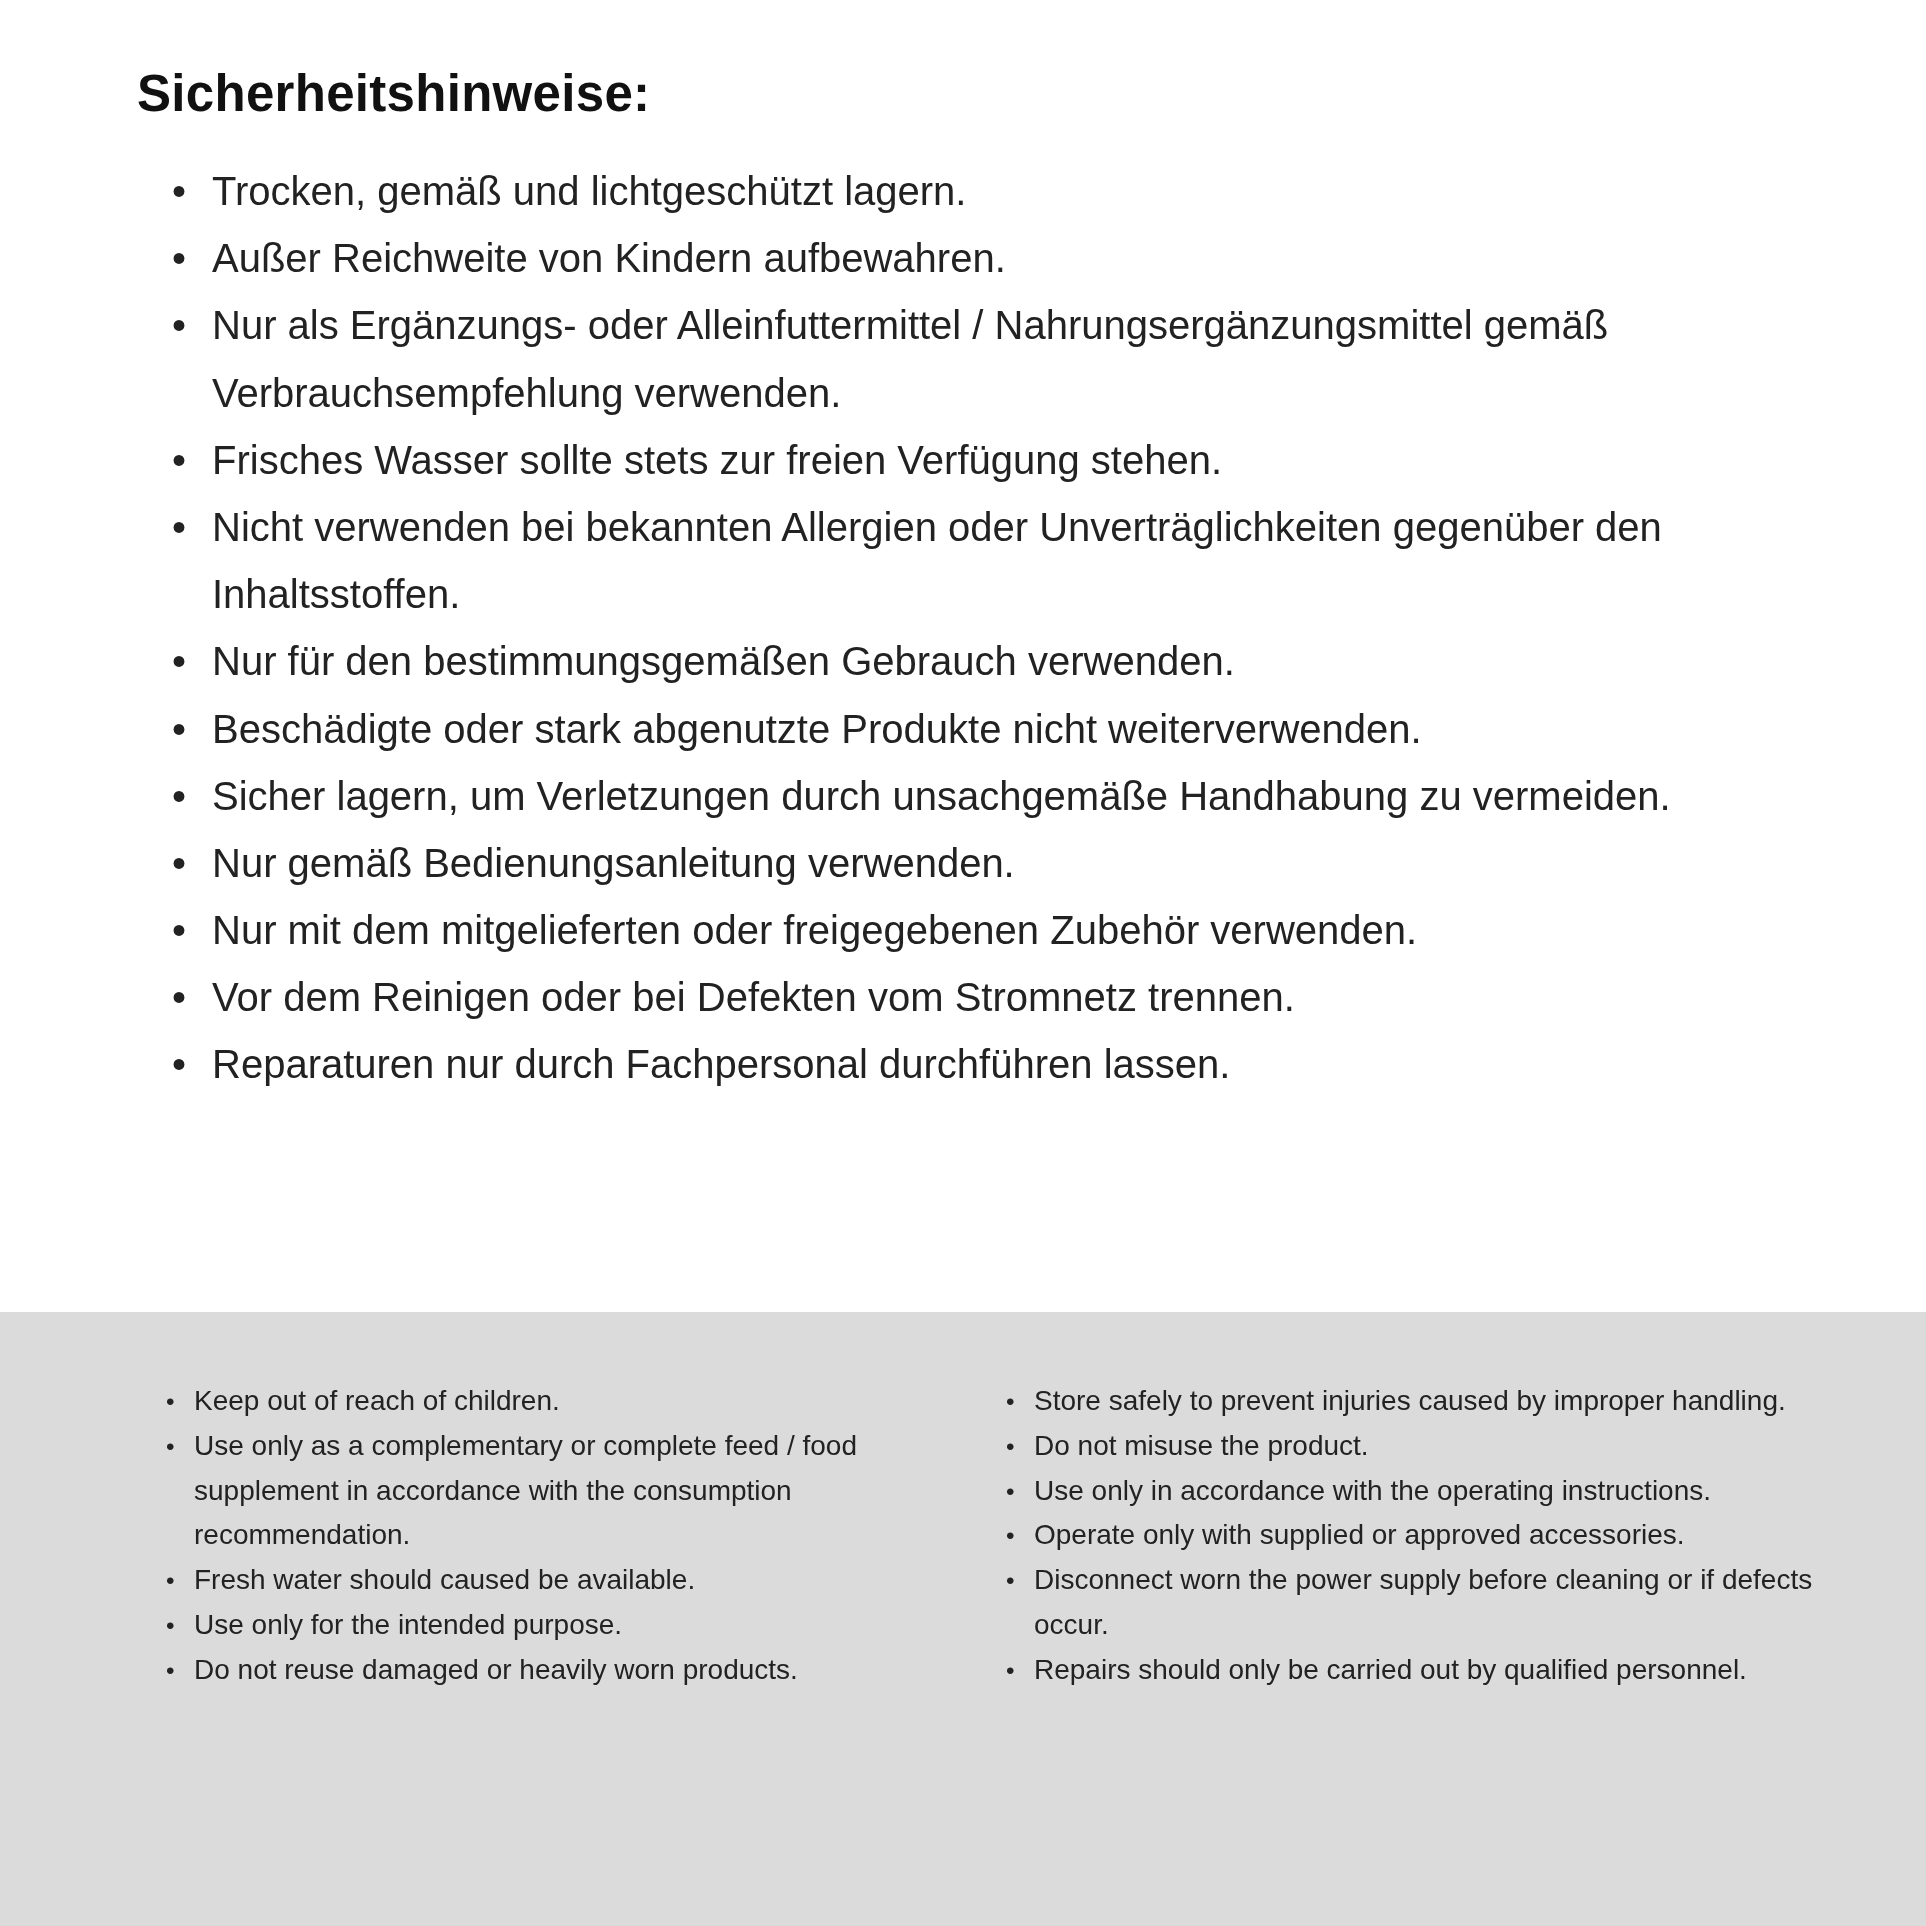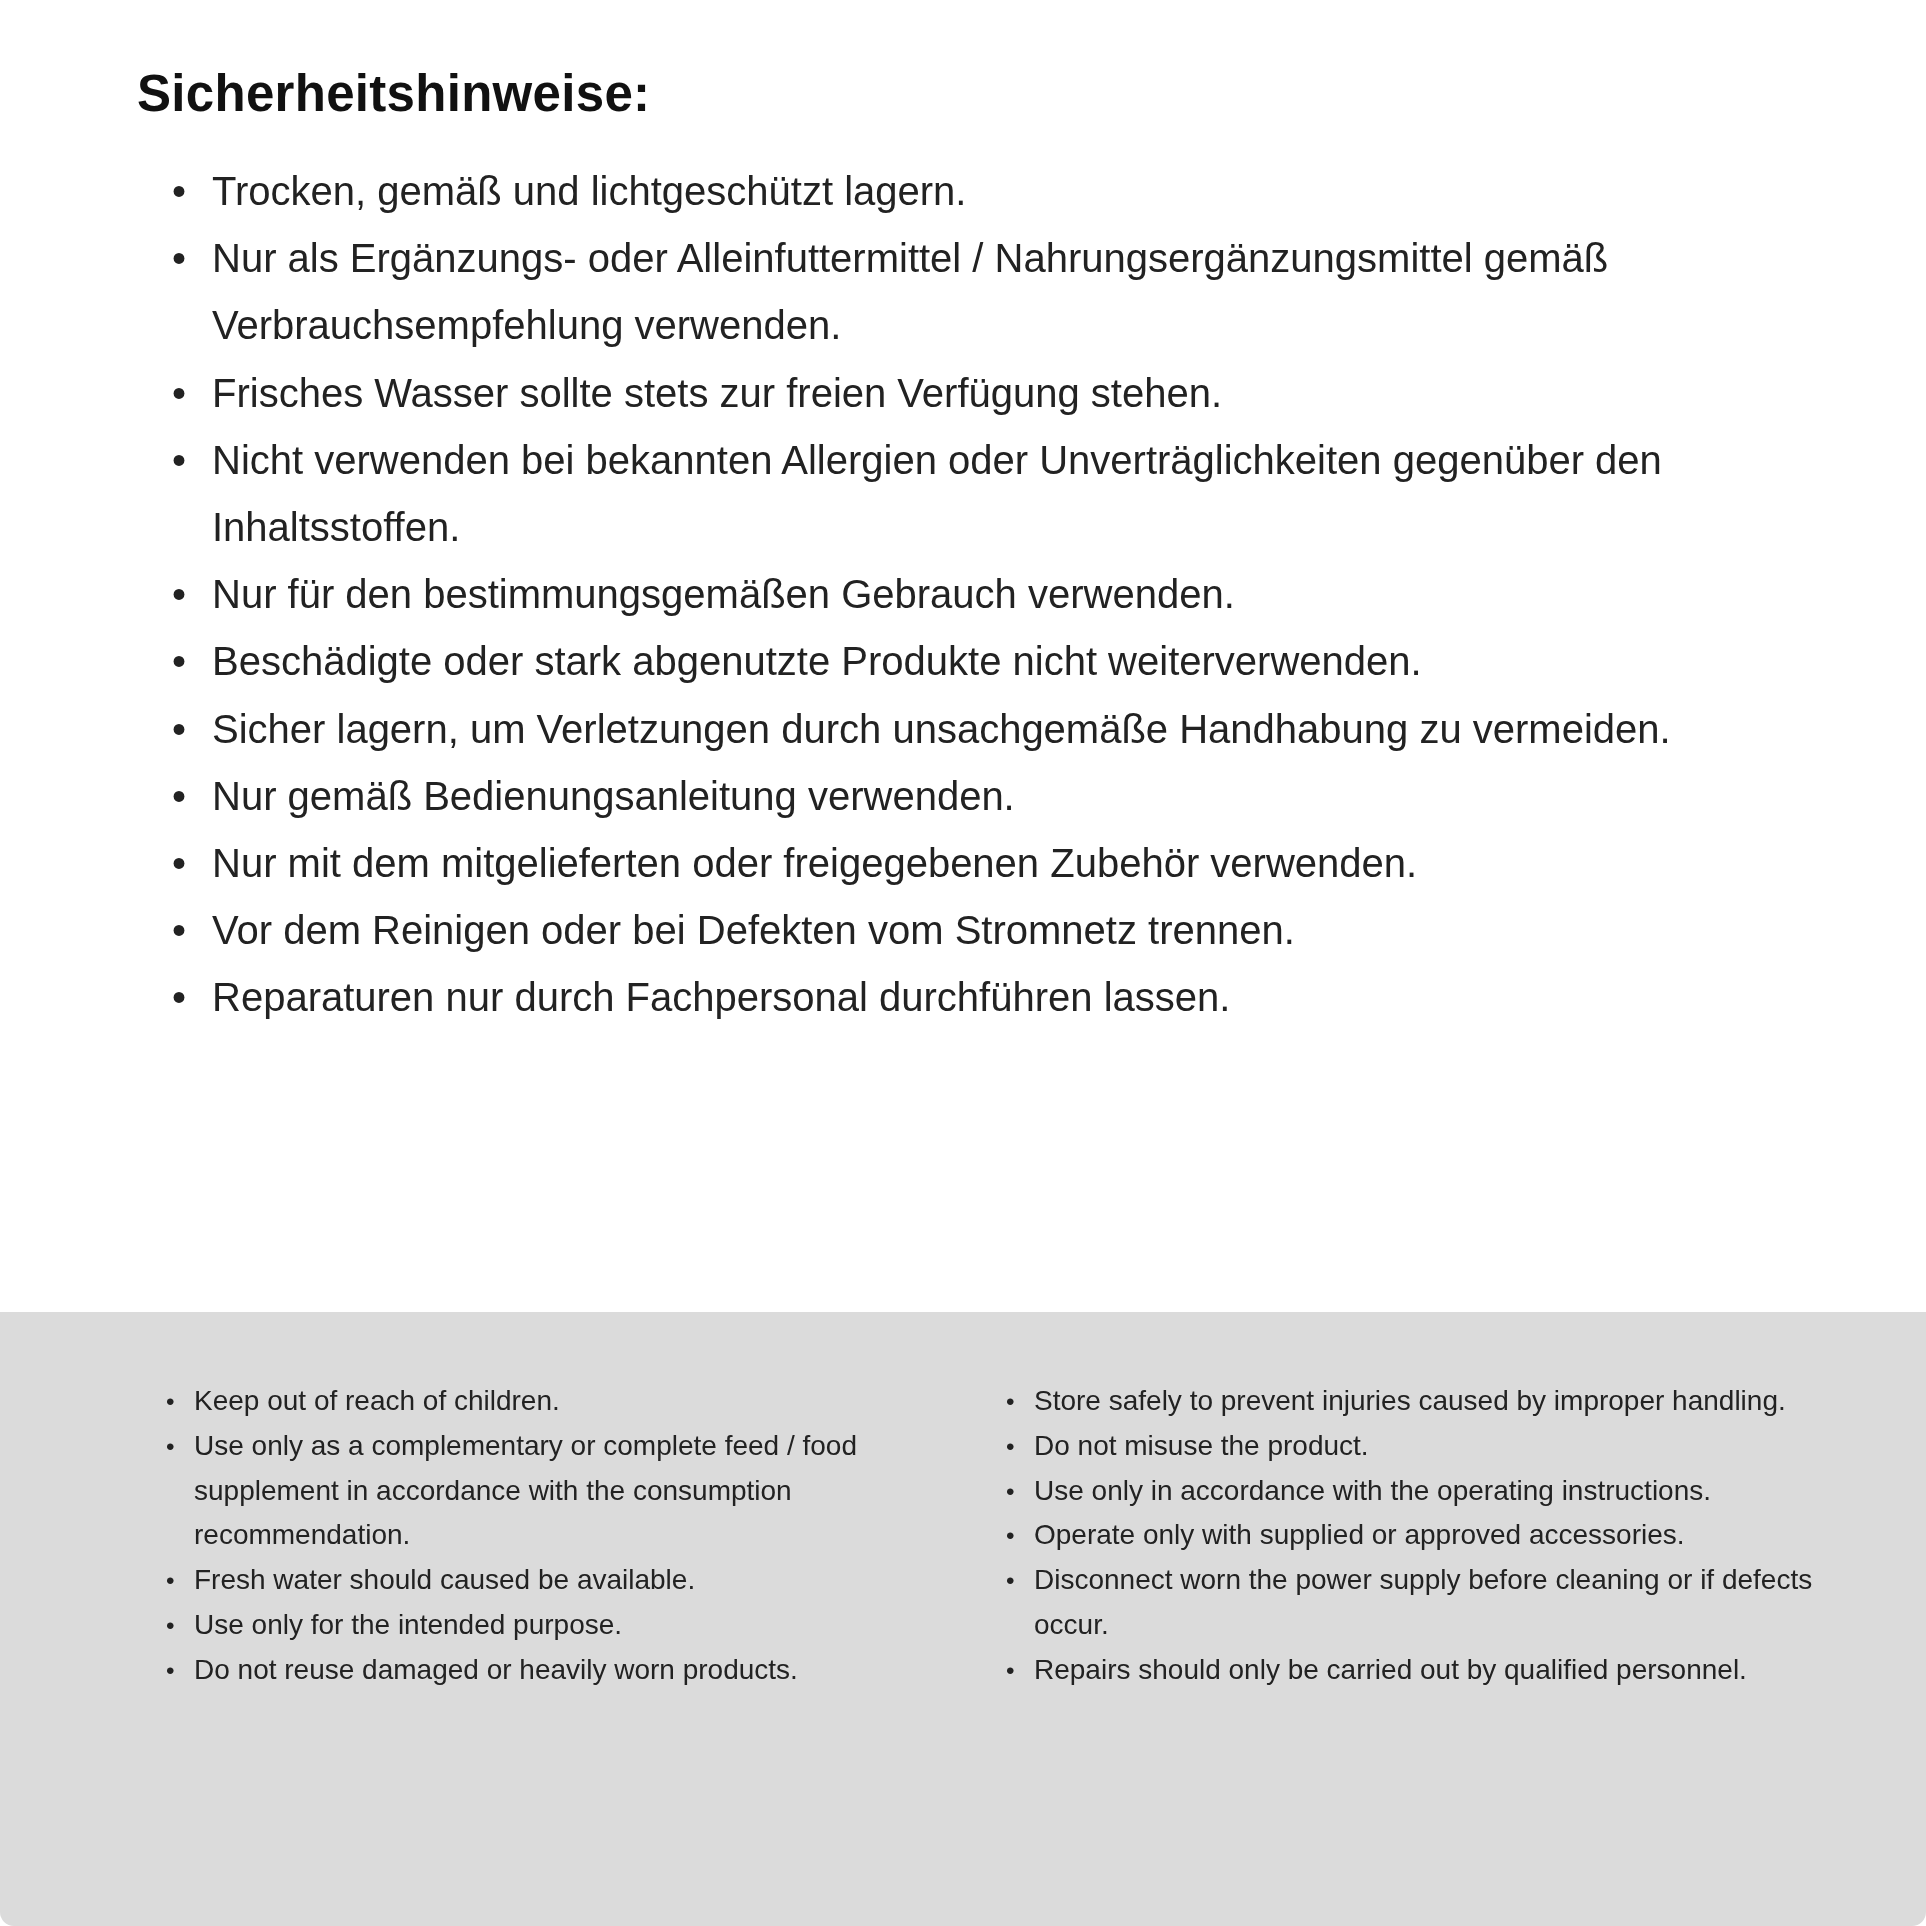--- a/index.html
+++ b/index.html
@@ -10,21 +10,20 @@
     font-family: "Liberation Sans", "DejaVu Sans", sans-serif;
     background: #ffffff;
   }
   .page {
     position: relative;
     width: 1926px;
     height: 1926px;
     background: #ffffff;
     overflow: hidden;
     color: #1c1c1c;
-    border-radius: 14px;
   }
 
   
   .german-section {
     box-sizing: border-box;
     padding: 64px 96px 0 137px;
   }
   .german-title {
     font-size: 51px;
     font-weight: bold;
@@ -100,20 +99,21 @@
 </style>
 </head>
 <body>
 
 <div class="page">
 
   <div class="german-section">
     <h1 class="german-title">Sicherheitshinweise:</h1>
     <ul class="bullet-list german-list">
       <li>Trocken, gemäß und lichtgeschützt lagern.</li>
+      <li>Außer Reichweite von Kindern aufbewahren.</li>
       <li>Nur als Ergänzungs- oder Alleinfuttermittel / Nahrungsergänzungsmittel gemäß Verbrauchsempfehlung verwenden.</li>
       <li>Frisches Wasser sollte stets zur freien Verfügung stehen.</li>
       <li>Nicht verwenden bei bekannten Allergien oder Unverträglichkeiten gegenüber den Inhaltsstoffen.</li>
       <li>Nur für den bestimmungsgemäßen Gebrauch verwenden.</li>
       <li>Beschädigte oder stark abgenutzte Produkte nicht weiterverwenden.</li>
       <li>Sicher lagern, um Verletzungen durch unsachgemäße Handhabung zu vermeiden.</li>
       <li>Nur gemäß Bedienungsanleitung verwenden.</li>
       <li>Nur mit dem mitgelieferten oder freigegebenen Zubehör verwenden.</li>
       <li>Vor dem Reinigen oder bei Defekten vom Stromnetz trennen.</li>
       <li>Reparaturen nur durch Fachpersonal durchführen lassen.</li>

